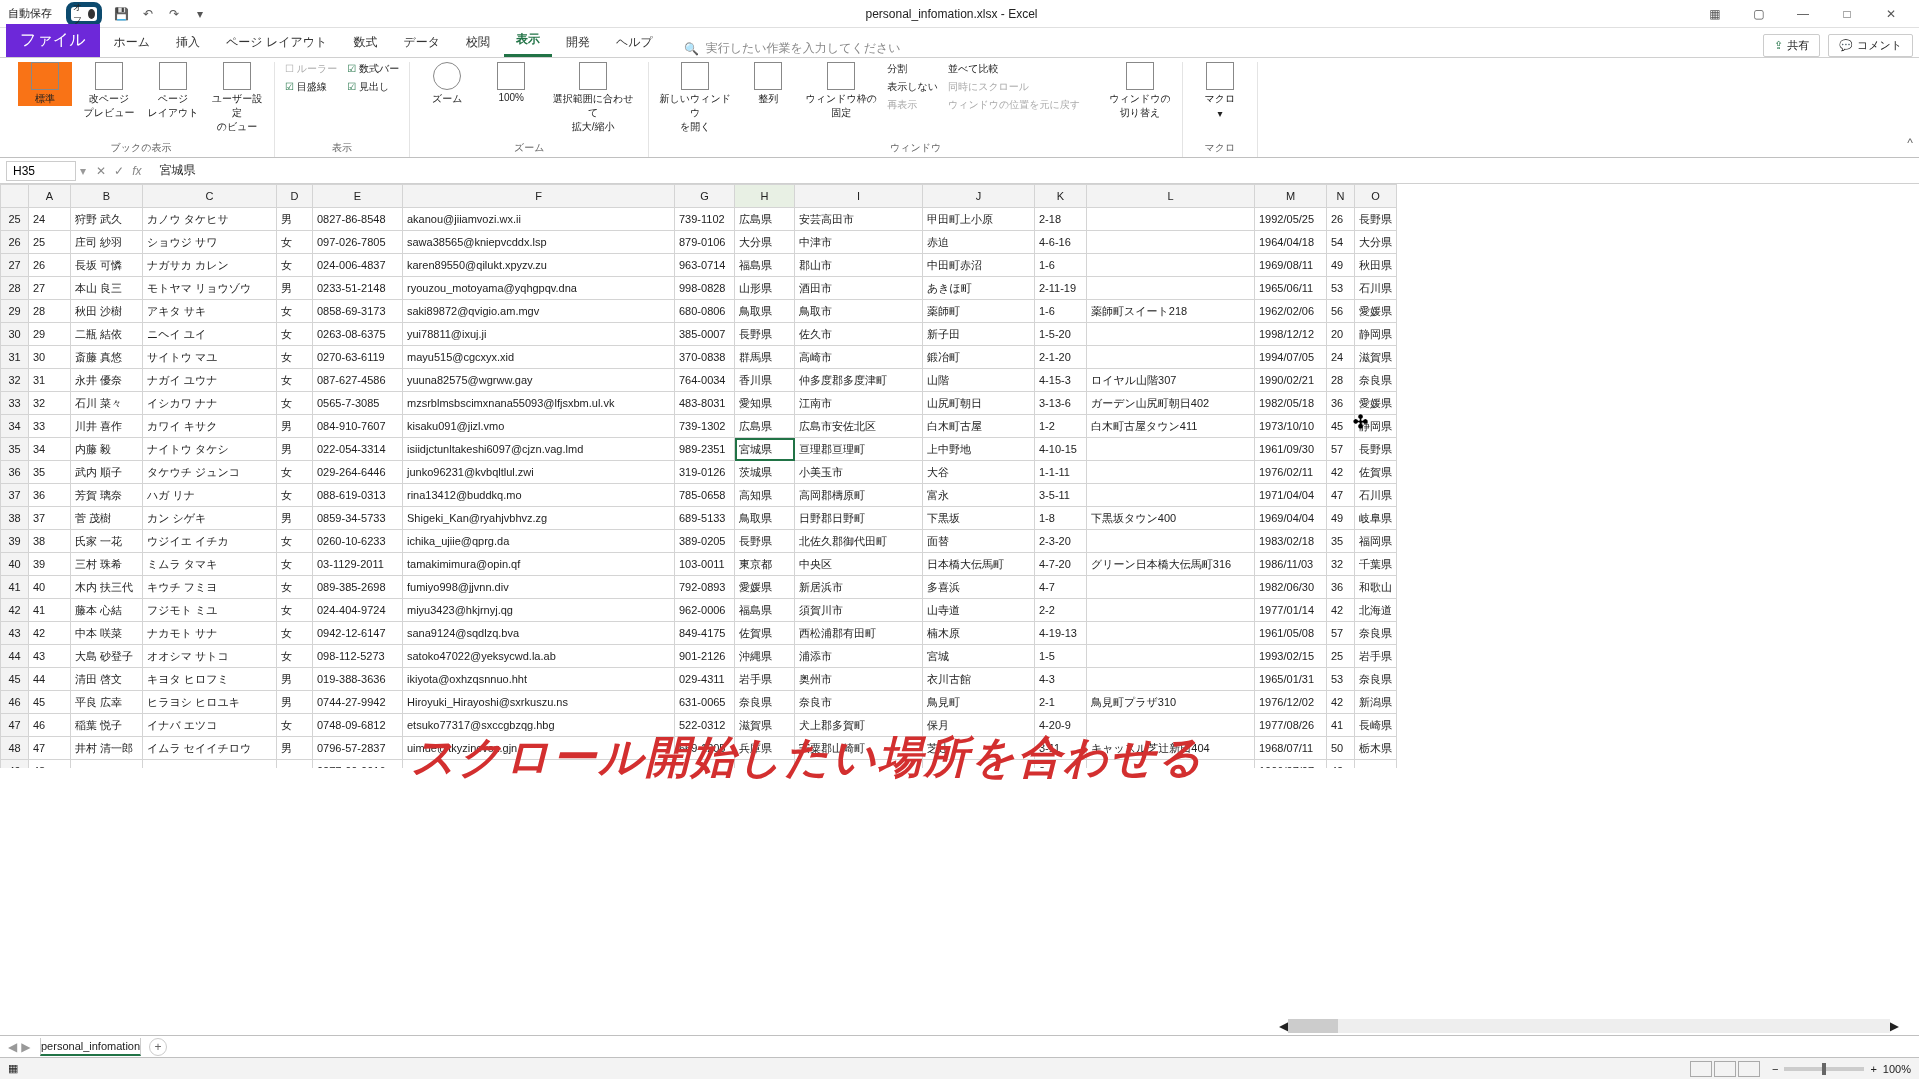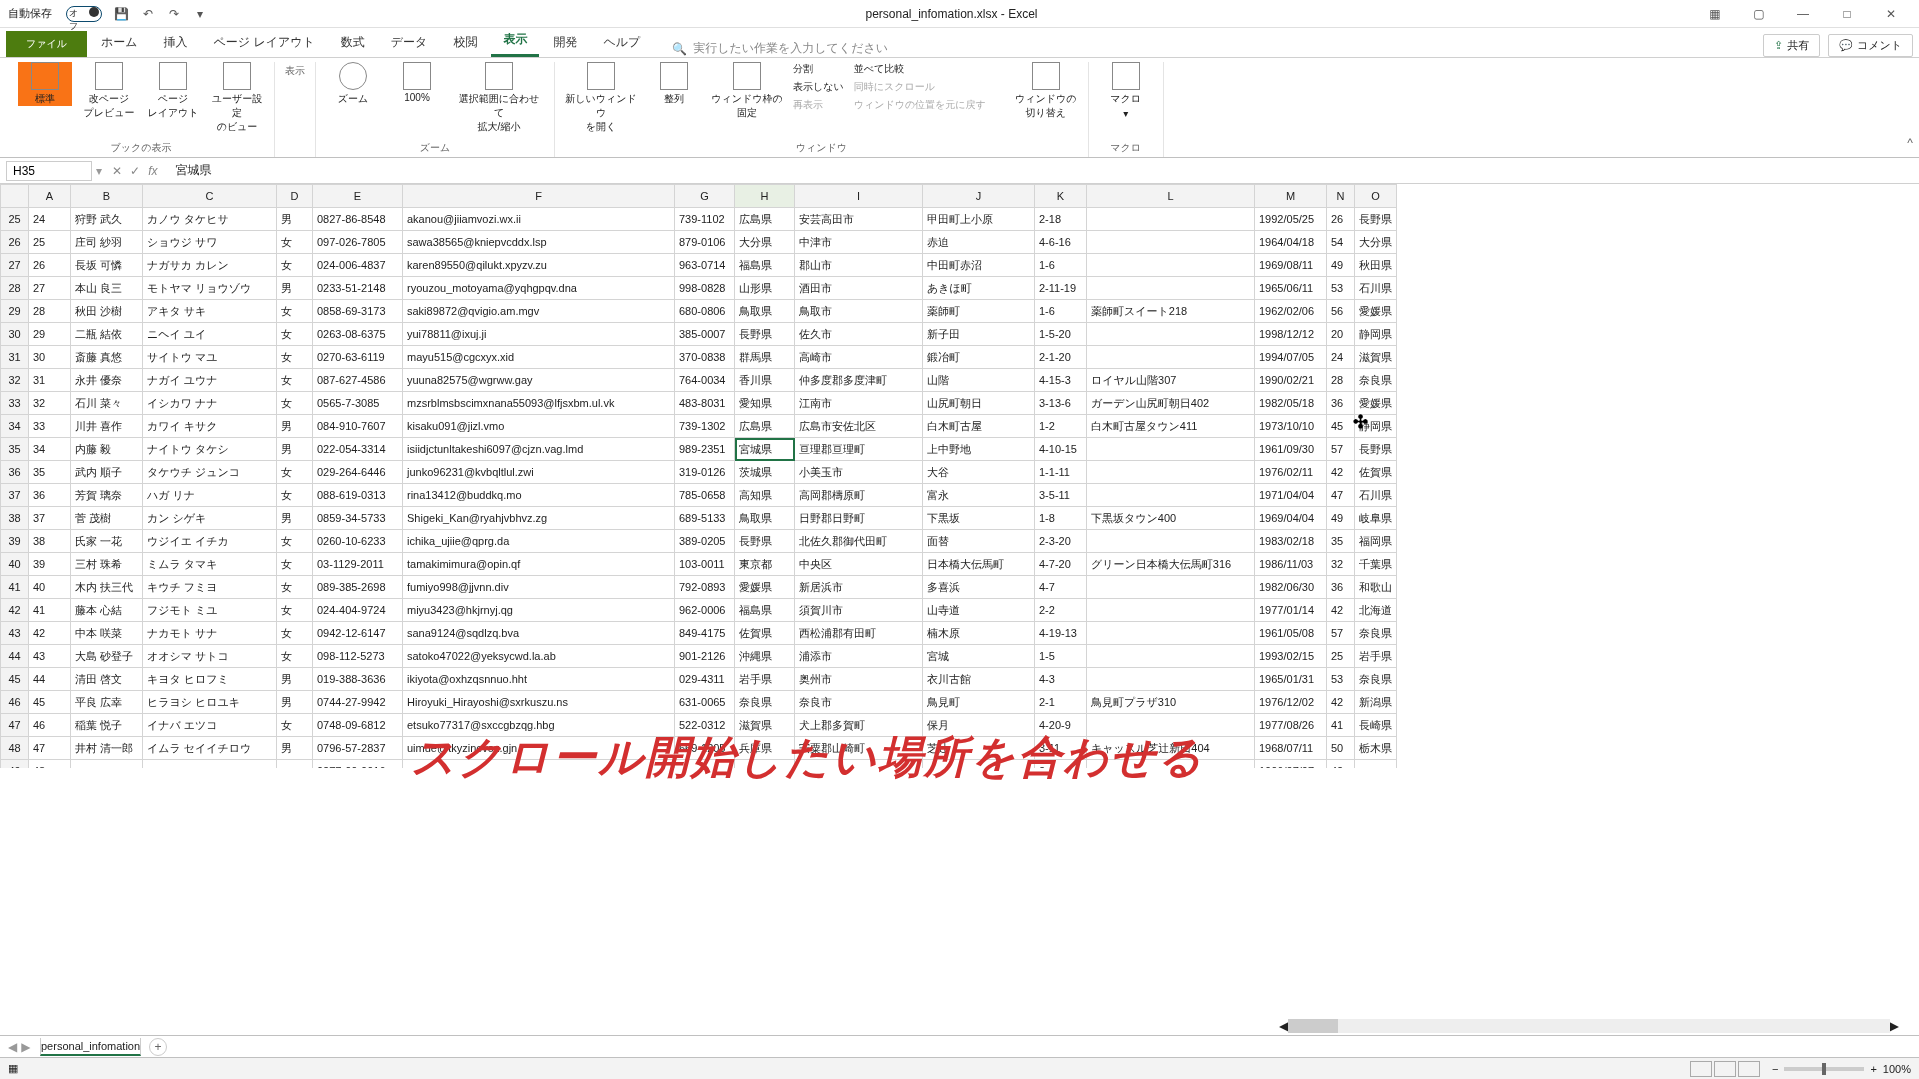--- a/index.html
+++ b/index.html
@@ -1,45 +1,45 @@
 <!DOCTYPE html>
 <html><head>
 <meta charset="utf-8">
 <style>
 * { margin: 0; padding: 0; box-sizing: border-box; font-family: "Meiryo UI", "Yu Gothic UI", sans-serif; }
 body { background: #fff; font-size: 12px; color: #222; overflow: hidden; width: 1919px; height: 1079px; position: relative; }
 .title-bar { height: 28px; background: #fff; display: flex; align-items: center; padding: 0 8px; border-bottom: 1px solid #e0e0e0; }
 .autosave { display: flex; align-items: center; gap: 14px; font-size: 11px; }
-.toggle { width: 36px; height: 16px; border: 1px solid #0c4a6e; border-radius: 8px; display: inline-flex; align-items: flex-start; padding: 0 2px; font-size: 9px; justify-content: flex-end; }
+.toggle { width: 36px; height: 24px; border: 5px solid #0c4a6e; border-radius: 8px; display: inline-flex; align-items: center; padding: 0 2px; font-size: 9px; justify-content: flex-end; }
 .toggle-dot { width: 10px; height: 10px; background: #333; border-radius: 50%; margin-left: 2px; }
 .qat { display: flex; gap: 10px; margin-left: 12px; }
 .qat-icon { width: 16px; height: 16px; display: flex; align-items: center; justify-content: center; color: #555; }
 .title-center { flex: 1; text-align: center; font-size: 12px; }
 .win-controls { display: flex; gap: 4px; }
 .win-btn { width: 40px; height: 24px; display: flex; align-items: center; justify-content: center; color: #555; }
 .ribbon-tabs { height: 30px; display: flex; align-items: flex-end; padding: 0 6px; gap: 2px; border-bottom: 1px solid #d0d0d0; }
-.file-tab { background: #4d7c0f; color: #fff; padding: 6px 20px; font-size: 10px; }
+.file-tab { background: #6d28d9; color: #fff; padding: 6px 14px; font-size: 16px; }
 .tab { padding: 6px 12px; font-size: 12px; color: #333; }
 .tab.active { border-bottom: 3px solid #217346; color: #217346; font-weight: bold; }
 .search-box { display: flex; align-items: center; gap: 6px; color: #888; margin-left: 18px; }
 .ribbon-right { margin-left: auto; display: flex; gap: 8px; align-items: center; }
 .share-btn, .comment-btn { border: 1px solid #ccc; padding: 3px 10px; border-radius: 2px; font-size: 11px; display: flex; align-items: center; gap: 4px; }
 .ribbon { height: 100px; border-bottom: 1px solid #c0c0c0; display: flex; padding: 4px 8px 0 8px; }
 .group { display: flex; flex-direction: column; align-items: center; padding: 0 10px; border-right: 1px solid #e4e4e4; }
 .group-content { flex: 1; display: flex; gap: 10px; align-items: flex-start; }
 .group-label { font-size: 10px; color: #666; padding: 2px 0; }
 .big-btn { display: flex; flex-direction: column; align-items: center; gap: 2px; font-size: 10px; text-align: center; width: 54px; }
 .big-btn.sel { background: #f97316; justify-content: center; }
 .big-icon { width: 28px; height: 28px; border: 1px solid #888; }
 .small-opts { display: flex; flex-direction: column; gap: 4px; font-size: 10px; justify-content: center; }
 .chk::before { content: "☑ "; color: #217346; }
 .chk-off::before { content: "☐ "; }
 .collapse-btn { position: absolute; right: 6px; top: 136px; color: #666; }
 .name-box-row { height: 26px; display: flex; align-items: center; border-bottom: 1px solid #d0d0d0; padding-left: 6px; gap: 4px; }
-.name-box { width: 86px; border: 1px solid #ccc; padding: 2px 6px; font-size: 12px; }
+.name-box { width: 70px; border: 1px solid #ccc; padding: 2px 6px; font-size: 12px; }
 .fx-controls { display: flex; gap: 8px; color: #888; padding: 0 6px; }
 .fx-label { font-style: italic; }
 .formula-bar { flex: 1; padding: 2px 8px; }
 .grid-wrap { position: relative; height: 584px; overflow: hidden; }
 table { border-collapse: collapse; table-layout: fixed; }
 th, td { border: 1px solid #d4d4d4; font-size: 11px; padding: 3px 4px; height: 23px; white-space: nowrap; overflow: hidden; text-align: left; }
 th { background: #f3f3f3; text-align: center; font-weight: normal; }
 .rowhdr { background: #f3f3f3; text-align: center; }
 .corner { background: #f3f3f3; width: 28px; }
 .sel-col { background: #e8f0e4; }
@@ -133,20 +133,30 @@
         </div>
       <div class="big-btn">
           <div class="big-icon"></div>
           <span style="white-space:pre-line">ユーザー設定
 のビュー</span>
         </div>
     </div>
     <div class="group-label">ブックの表示</div>
   </div>
   <div class="group">
+    <div class="group-content">
+      <div class="small-opts">
+        <span class="chk-off" style="color:#aaa">ルーラー</span>
+        <span class="chk">目盛線</span>
+      </div>
+      <div class="small-opts">
+        <span class="chk">数式バー</span>
+        <span class="chk">見出し</span>
+      </div>
+    </div>
     <div class="group-label">表示</div>
   </div>
   <div class="group">
     <div class="group-content">
       <div class="big-btn">
           <div class="big-icon" style="border-radius:50%"></div>
           <span>ズーム</span>
         </div>
       <div class="big-btn">
           <div class="big-icon"></div>

